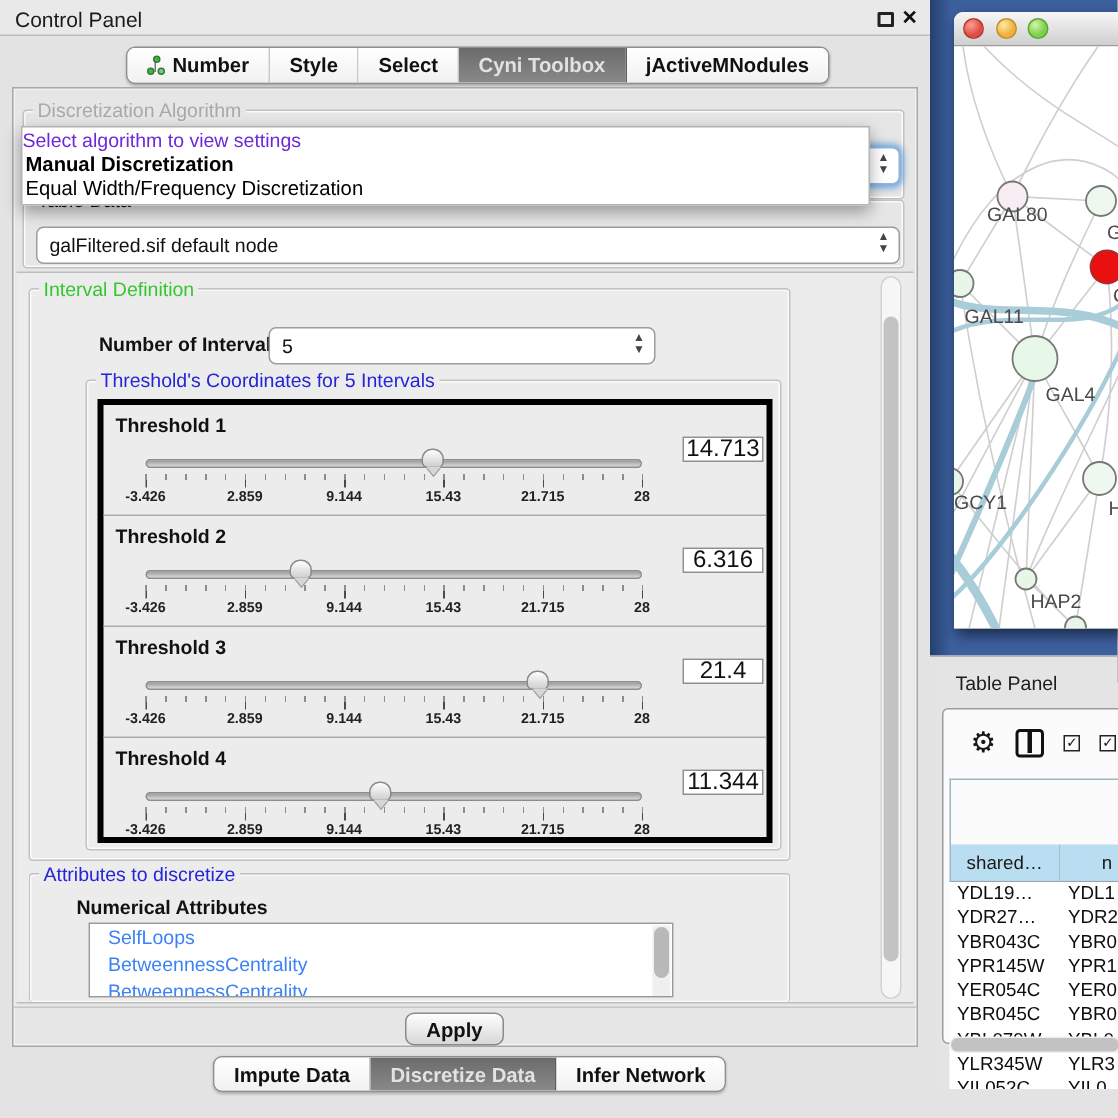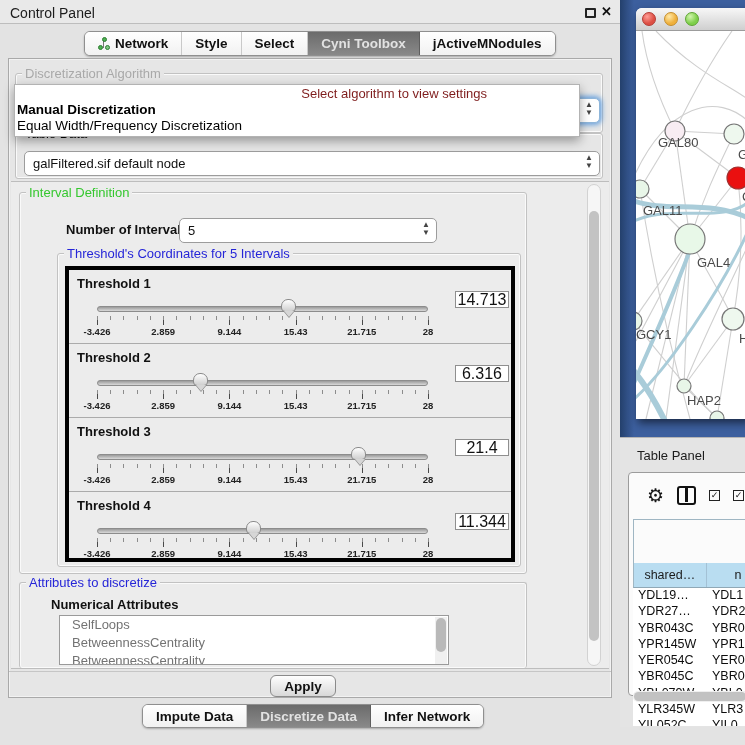--- a/index.html
+++ b/index.html
@@ -37,22 +37,22 @@
 
   
   #algo-group { left:6px; top:14px; width:588px; height:60px; }
   #algo-title { color:#a9a9a9; }
   #algo-combo { position:absolute; left:8px; top:24px; width:576px; height:25px; background:#fff; border:1px solid #8fb6da;
     border-radius:5px; box-shadow:0 0 5px 2px rgba(86,150,220,.85); }
 
   
   #algo-popup { position:absolute; left:5px; top:25px; width:566px; height:53px; background:#fff;
     border:1px solid #b3b3b3; box-shadow:0 4px 10px rgba(0,0,0,.35); z-index:30; }
-  #algo-prompt { position:absolute; left:0; top:1px; width:100%; padding-right:92px; text-align:right;
-    font-size:13px; color:#7f1d1d; }
+  #algo-prompt { position:absolute; left:0; top:1px; width:100%; padding-right:92px; text-align:left;
+    font-size:13px; color:#6d28d9; }
   .popup-item { position:absolute; left:2px; font-size:13.5px; color:#000; width:98%; cursor:pointer; }
   #popup-item-0 { top:17px; font-weight:bold; }
   #popup-item-1 { top:33px; }
 
   
   #tabledata-group { left:6px; top:74px; width:588px; height:46px; }
   .combo { position:absolute; background:#fff; border:1px solid #9c9c9c; border-radius:5px; font-size:13px; color:#111;
     display:flex; align-items:center; padding-left:8px; cursor:pointer; }
   #tabledata-combo { left:8px; top:17px; width:576px; height:25px; }
   .spin { position:absolute; right:6px; top:2px; display:flex; flex-direction:column; align-items:center; line-height:8px;
@@ -92,21 +92,21 @@
     background-size:332px 4px,332px 9px; background-repeat:no-repeat; }
   .scale { position:absolute; left:28px; top:56px; width:331px; height:12px; }
   .scale span { position:absolute; transform:translateX(-50%); font-size:9.5px; font-weight:bold; color:#222; }
   .sc0{left:0%;} .sc1{left:20%;} .sc2{left:40%;} .sc3{left:60%;} .sc4{left:80%;} .sc5{left:100%;}
   .th-field { position:absolute; left:386px; top:21px; width:54px; height:17px; background:#fff; border:1px solid #8f8f8f;
     font-family:"Liberation Sans",sans-serif; font-size:16px; color:#111; text-align:center; }
 
   #attr-group { left:8px; top:400px; width:508px; height:86px; border-bottom:none; }
   #attr-list-label { position:absolute; left:31px; top:14px; font-size:13px; font-weight:bold; color:#111; }
   #attr-list { position:absolute; left:39px; top:32px; width:390px; height:50px; background:#fff; border:1px solid #9a9a9a; overflow:hidden; }
-  .attr-item { font-size:13px; color:#737373; padding-left:12px; line-height:18px; white-space:nowrap; cursor:pointer; }
+  .attr-item { font-size:13px; color:#3b82f6; padding-left:12px; line-height:18px; white-space:nowrap; cursor:pointer; }
   #attr-scroll { position:absolute; right:1px; top:1px; width:12px; height:47px; background:#f0f0f0; }
   #attr-scroll-thumb { position:absolute; left:1px; top:1px; width:10px; height:34px; background:#b9b9b9; border-radius:5px; cursor:pointer; }
 
   #apply-sep { position:absolute; left:0; top:612px; width:602px; border-top:1px solid #c6c6c6; }
   #apply-btn { position:absolute; left:261px; top:616px; width:66px; height:22px; border:1px solid #8a8a8a; border-radius:6px;
     background:linear-gradient(#fefefe,#d8d8d8); font-size:13.5px; font-weight:bold; color:#111;
     display:flex; align-items:center; justify-content:center; cursor:pointer; }
 
   #bottom-tabs { left:142px; top:704px; height:24px; }
 
@@ -155,21 +155,21 @@
     <span id="cp-close">✕</span>
   </div>
 
   <div id="top-tabs" class="tabstrip">
     <div class="tab">
       <span class="net-icon">
           <i></i>
           <i></i>
           <i></i>
         </span>
-      <span>Network</span>
+      <span>Number</span>
     </div>
     <div class="tab">
         <span>Style</span>
       </div>
     <div class="tab">
         <span>Select</span>
       </div>
     <div class="tab selected">
         <span>Cyni Toolbox</span>
       </div>

